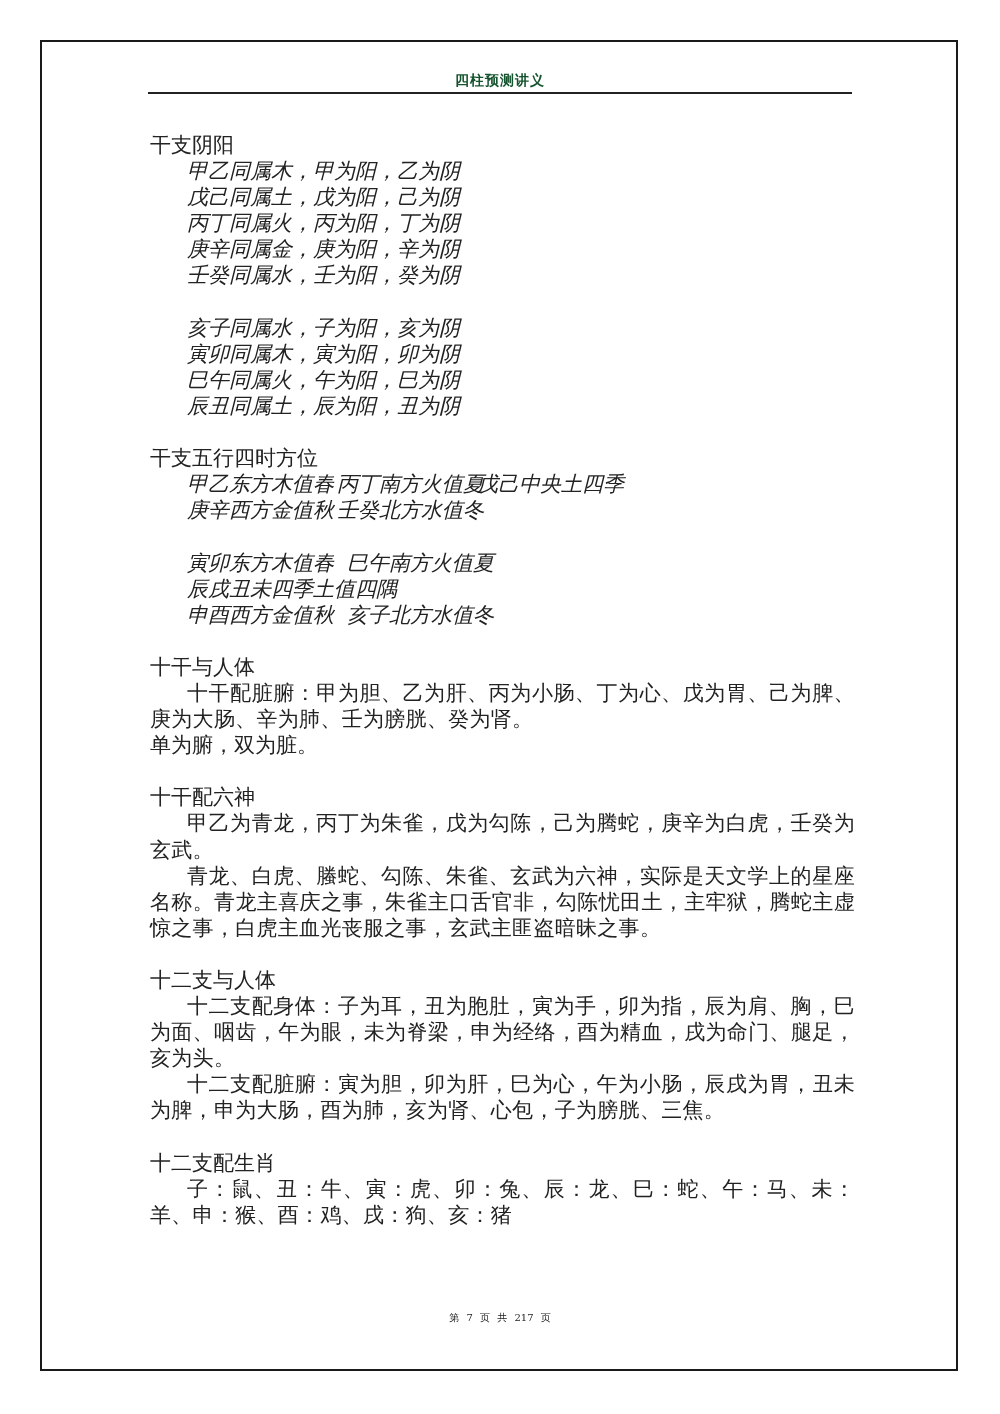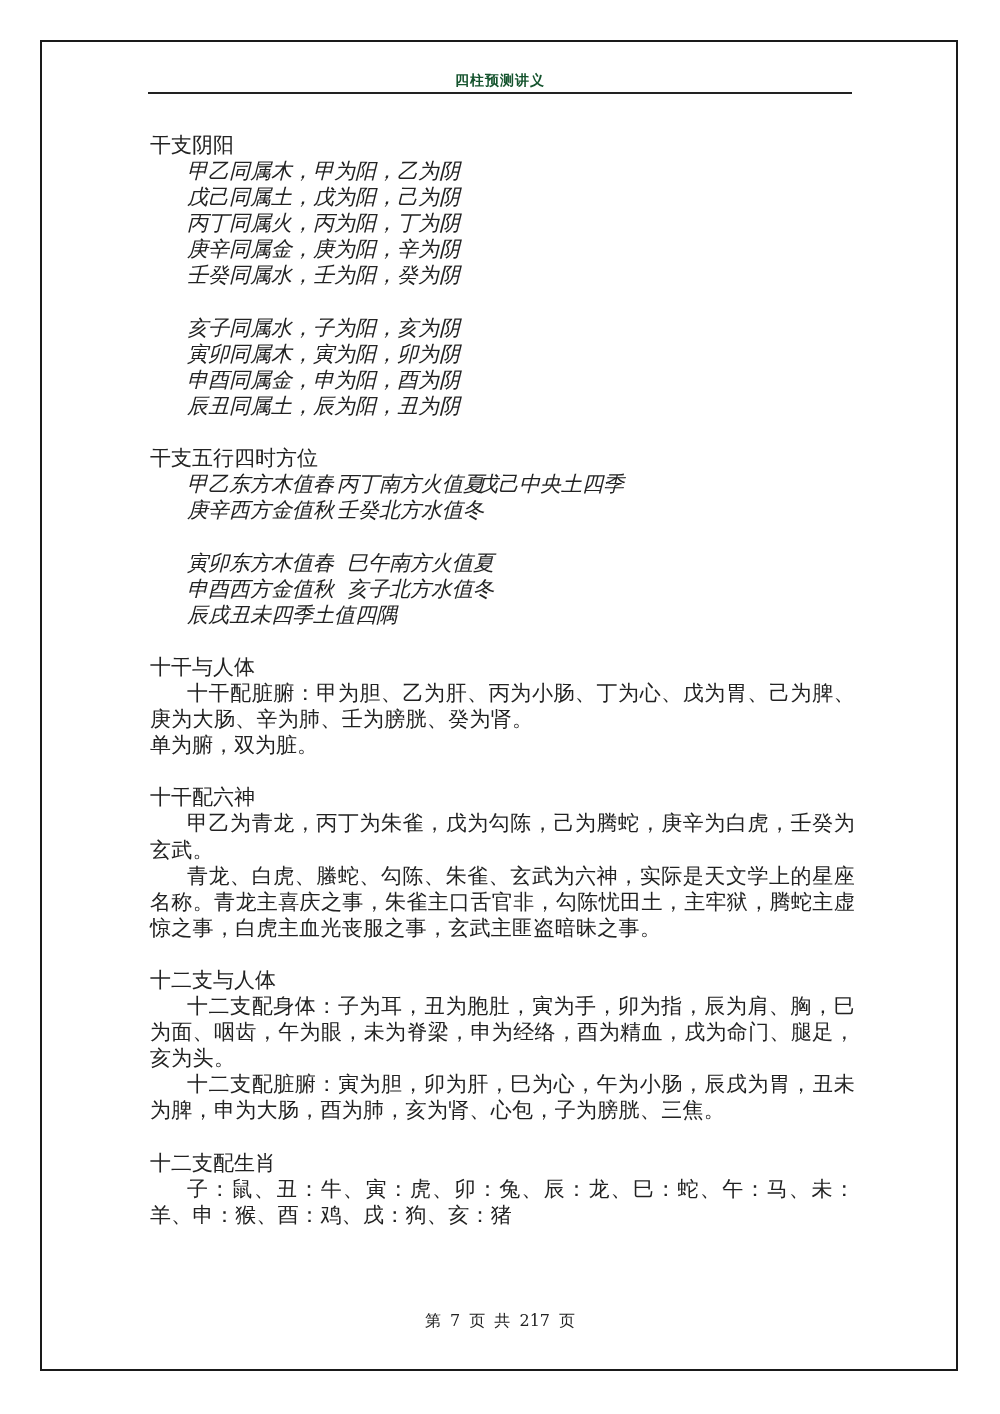--- a/index.html
+++ b/index.html
@@ -75,21 +75,21 @@
     }
     .col {
       display: inline-block;
     }
     .footer {
       position: absolute;
       left: 0;
       width: 1000px;
       top: 1311px;
       text-align: center;
-      font-size: 16px;
+      font-size: 10px;
       color: #222222;
       word-spacing: 4px;
     }
   </style>
 </head>
 <body>
 
 <div class="page-frame"></div>
 
 <div class="header-title">四柱预测讲义</div>
@@ -99,31 +99,31 @@
 
   <div class="line heading">干支阴阳</div>
   <div class="line indent">甲乙同属木，甲为阳，乙为阴</div>
   <div class="line indent">戊己同属土，戊为阳，己为阴</div>
   <div class="line indent">丙丁同属火，丙为阳，丁为阴</div>
   <div class="line indent">庚辛同属金，庚为阳，辛为阴</div>
   <div class="line indent">壬癸同属水，壬为阳，癸为阴</div>
   <div class="blank"></div>
   <div class="line indent">亥子同属水，子为阳，亥为阴</div>
   <div class="line indent">寅卯同属木，寅为阳，卯为阴</div>
-  <div class="line indent">申酉同属金，申为阳，酉为阴</div>
+  <div class="line indent">巳午同属火，午为阳，巳为阴</div>
   <div class="line indent">辰丑同属土，辰为阳，丑为阴</div>
   <div class="blank"></div>
 
   <div class="line heading">干支五行四时方位</div>
   <div class="line indent"><span class="col" style="width:150px">甲乙东方木值春</span><span class="col" style="width:140px">丙丁南方火值夏</span><span class="col">戊己中央土四季</span></div>
   <div class="line indent"><span class="col" style="width:150px">庚辛西方金值秋</span><span class="col">壬癸北方水值冬</span></div>
   <div class="blank"></div>
   <div class="line indent"><span class="col" style="width:160px">寅卯东方木值春</span><span class="col">巳午南方火值夏</span></div>
+  <div class="line indent">辰戌丑未四季土值四隅</div>
   <div class="line indent"><span class="col" style="width:160px">申酉西方金值秋</span><span class="col">亥子北方水值冬</span></div>
-  <div class="line indent">辰戌丑未四季土值四隅</div>
   <div class="blank"></div>
 
   <div class="line heading">十干与人体</div>
   <div class="para">十干配脏腑：甲为胆、乙为肝、丙为小肠、丁为心、戊为胃、己为脾、庚为大肠、辛为肺、壬为膀胱、癸为肾。</div>
   <div class="line heading">单为腑，双为脏。</div>
   <div class="blank"></div>
 
   <div class="line heading">十干配六神</div>
   <div class="para">甲乙为青龙，丙丁为朱雀，戊为勾陈，己为腾蛇，庚辛为白虎，壬癸为玄武。</div>
   <div class="para">青龙、白虎、螣蛇、勾陈、朱雀、玄武为六神，实际是天文学上的星座名称。青龙主喜庆之事，朱雀主口舌官非，勾陈忧田土，主牢狱，腾蛇主虚惊之事，白虎主血光丧服之事，玄武主匪盗暗昧之事。</div>

